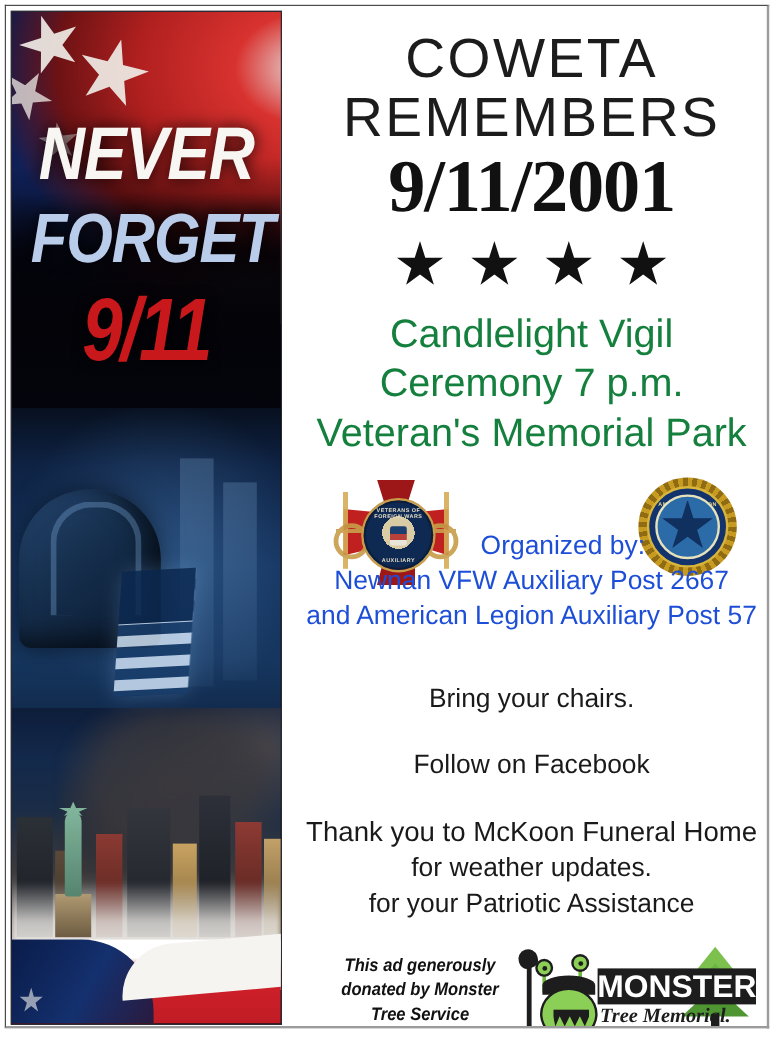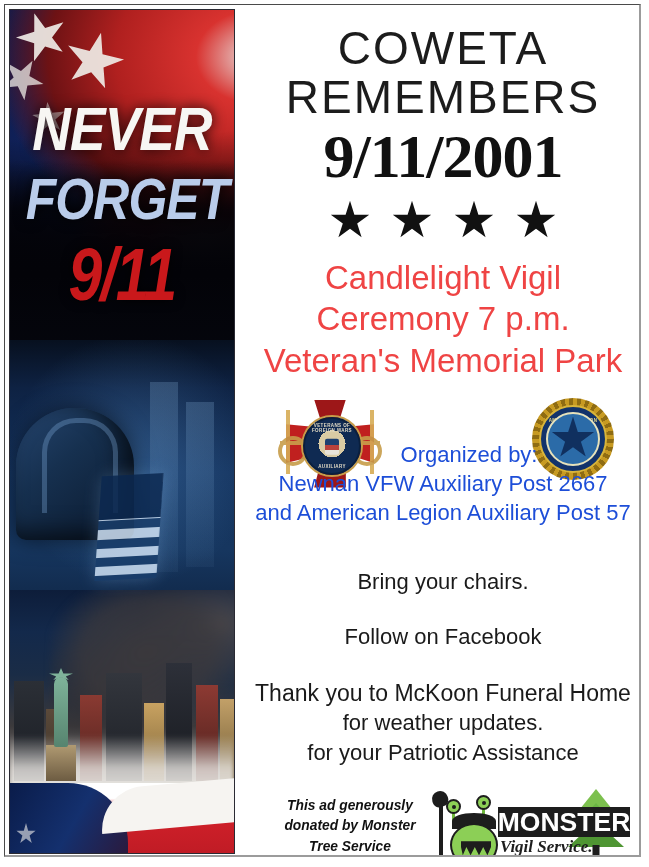--- a/index.html
+++ b/index.html
@@ -234,21 +234,21 @@
   .star-glyph{
     width:40px;height:40px;background:#111111;
     clip-path:polygon(50% 0%,61% 35%,98% 35%,68% 57%,79% 91%,50% 70%,21% 91%,32% 57%,2% 35%,39% 35%);
   }
 
   .event-line{
     text-align:center;
     font-family:"Liberation Sans",sans-serif;
     font-weight:normal;
     font-size:33px;
-    color:#ef4444;
+    color:#15803d;
     line-height:1.26;
   }
   .event-line.l1{margin-top:16px;}
 
   
   .emblem-band{position:relative;height:96px;margin-top:14px;}
   .emblem-vfw{position:absolute;left:32px;top:0;width:100px;height:96px;}
   .emblem-legion{position:absolute;right:24px;top:2px;width:82px;height:82px;}
 
   
@@ -543,18 +543,18 @@
           <div class="ml-stalk s1"></div>
           <div class="ml-stalk s2"></div>
           <div class="ml-eye e1"></div>
           <div class="ml-eye e2"></div>
           <div class="ml-hat"></div>
           <div class="ml-body"></div>
         </div>
         <div class="ml-word">
           <span>MONSTER</span>
         </div>
-        <div class="ml-sub">Vigil Service.</div>
+        <div class="ml-sub">Tree Memorial.</div>
       </div>
     </div>
 
   </div>
 </div>
 
 </body></html>

